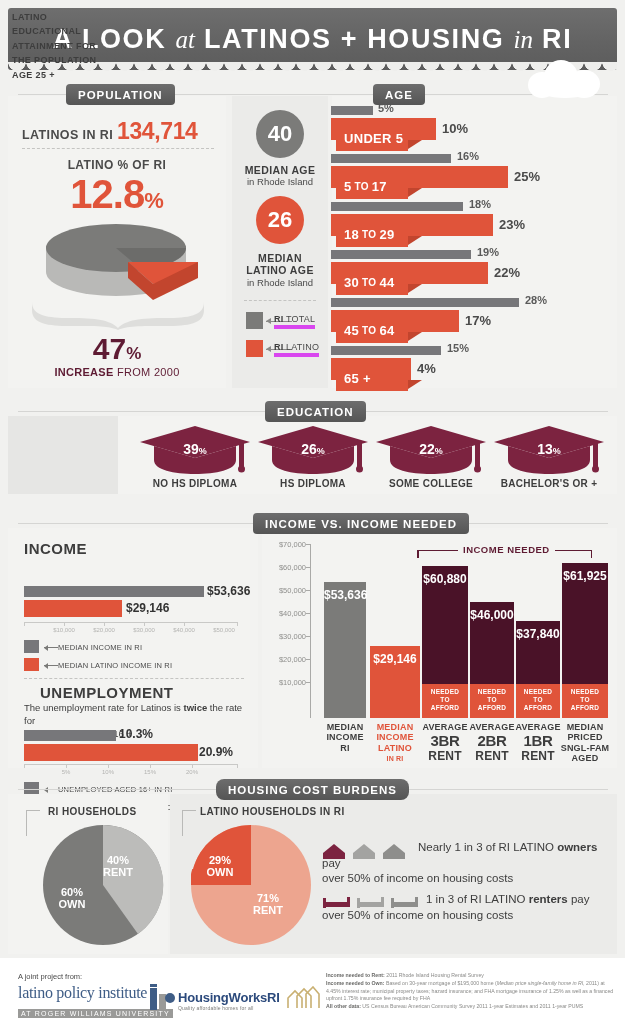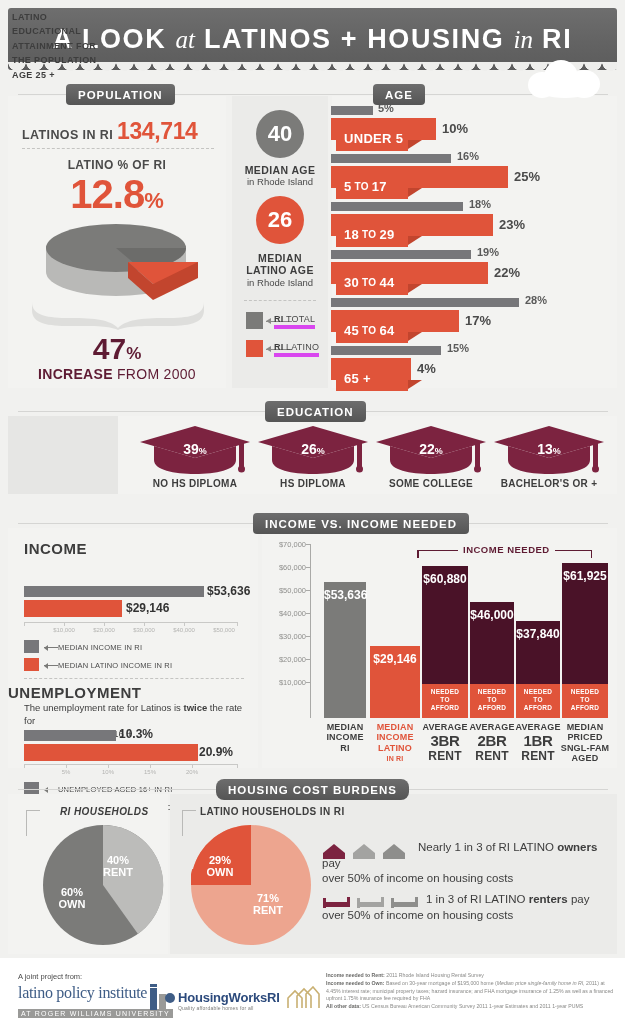--- a/index.html
+++ b/index.html
@@ -60,21 +60,21 @@
   .val-134 { font-size:23px; font-weight:bold; color:#e0543a; letter-spacing:-0.4px; display:inline-block; vertical-align:baseline; margin-left:4px;}
   .dashdiv { position:absolute; height:0; border-top:1px dashed #c4c4c2; }
   .lbl-pctof { position:absolute; left:0; top:0; width:218px; text-align:center; font-size:12px; font-weight:bold; color:#4a4a4a; letter-spacing:0.4px;}
   .big128 { position:absolute; left:0; top:0; width:218px; text-align:center; color:#e0543a; font-weight:bold; line-height:1;}
   .big128 .n { font-size:40px; letter-spacing:-1px;}
   .big128 .p { font-size:22px;}
   .pie3d { position:absolute; }
   .lbl47 { position:absolute; left:0; width:218px; text-align:center; color:#5e1b33; font-weight:bold; line-height:1;}
   .lbl47 .n{font-size:30px;}
   .lbl47 .p{font-size:17px;}
-  .lbl47sub { position:absolute; left:0; width:218px; text-align:center; font-size:14px; color:#5e1b33; letter-spacing:0.3px;}
+  .lbl47sub { position:absolute; left:0; width:218px; text-align:center; font-size:11px; color:#5e1b33; letter-spacing:0.3px;}
   .lbl47sub b{font-weight:bold;}
   .lbl47sub span{font-weight:normal;}
 
   
   #age-mid { left:232px; top:96px; width:96px; height:292px; background:#ebebe9; }
   .circ { position:absolute; border-radius:50%; color:#fff; font-weight:bold;
           display:flex; align-items:center; justify-content:center; font-size:22px;}
   .mid-lbl { position:absolute; width:96px; left:0; text-align:center; font-size:10.5px; font-weight:bold; color:#3d3d3d; letter-spacing:0.4px; line-height:1.15;}
   .mid-sub { position:absolute; width:96px; left:0; text-align:center; font-size:9.5px; color:#4a4a4a; }
   .legend-sq { position:absolute; width:17px; height:17px; }
@@ -393,21 +393,21 @@
 
     <div class="lg-sq" style="left:16px; top:112px; background:#77777a;"></div>
     <div class="lg-arw" style="left:36px; top:119px;"></div>
     <div class="lg-tx" style="left:50px; top:115px;">MEDIAN INCOME IN RI</div>
     <div class="lg-sq" style="left:16px; top:130px; background:#e0543a;"></div>
     <div class="lg-arw" style="left:36px; top:137px;"></div>
     <div class="lg-tx" style="left:50px; top:133px;">MEDIAN LATINO INCOME IN RI</div>
 
     <div class="dashdiv" style="left:16px; top:150px; width:220px;"></div>
 
-    <div class="h-inc" style="left:0; top:156px;text-align:right;">UNEMPLOYMENT</div>
+    <div class="h-inc" style="left:32px; top:156px;text-align:right;">UNEMPLOYMENT</div>
     <div class="p-inc" style="left:16px; top:174px; width:224px;">
       <span>The unemployment rate for Latinos is </span><b>twice</b><span> the rate for</span><br>
       <span>all RI population age 16 +</span>
     </div>
     <div class="bar-g" style="left:16px; top:202px; width:92px;"></div>
     <div class="bval" style="left:111px; top:199px;">10.3%</div>
     <div class="bar-r" style="left:16px; top:216px; width:174px;"></div>
     <div class="bval" style="left:191px; top:217px;">20.9%</div>
 
     <div class="axis" style="left:16px; top:236px; width:214px;"></div>
@@ -522,21 +522,21 @@
       <span>SNGL-FAM</span><br>
       <span>AGED</span>
     </div>
   </div>
 
   <div class="tab" style="left:216px; top:779px;border-radius:8px;">HOUSING COST BURDENS</div>
   <div class="hrule" style="left:18px; top:789px; width:590px;"></div>
 
   <div class="panel" id="hou-left">
     <div class="brack" style="left:18px; top:16px; width:14px; height:26px;"></div>
-    <div class="hh-lbl" style="left:52px; top:12px;font-style:italic;">RI HOUSEHOLDS</div>
+    <div class="hh-lbl" style="left:40px; top:12px;">RI HOUSEHOLDS</div>
     <svg class="pie" style="left:34px; top:30px;" width="122" height="122" viewBox="0 0 122 122">
       <circle cx="61" cy="61" r="60" fill="#7b7b79"></circle>
       <path d="M61 61 L61 1 A60 60 0 0 1 96 110 Z" fill="#bcbcba"></path>
     </svg>
     <div class="pie-tx" style="left:86px; top:60px; width:48px;">
       <span>40%</span><br><span>RENT</span>
     </div>
     <div class="pie-tx" style="left:40px; top:92px; width:48px;">
       <span>60%</span><br><span>OWN</span>
     </div>

